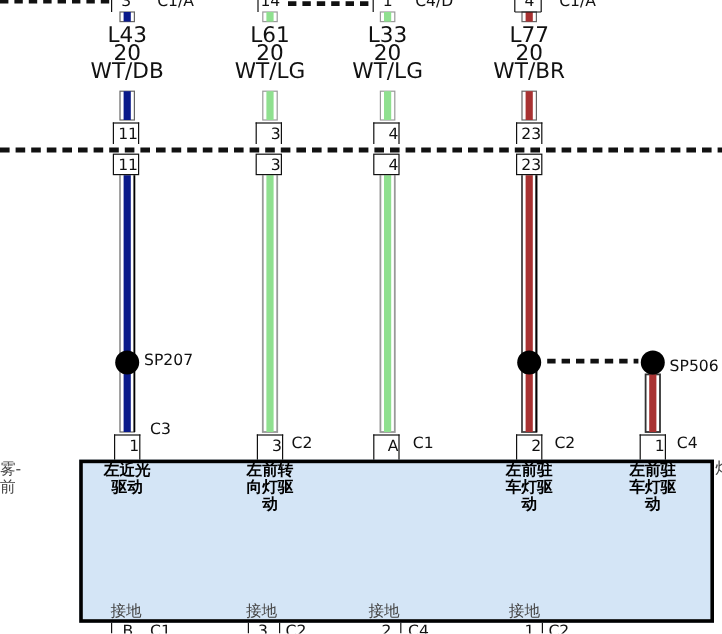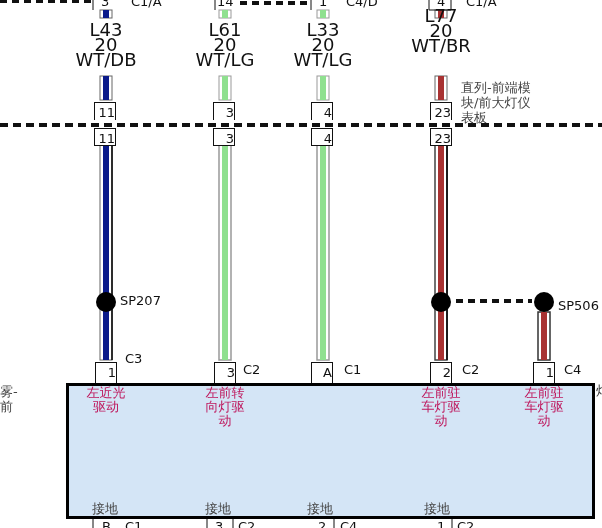--- a/index.html
+++ b/index.html
@@ -7,21 +7,21 @@
          font-family:"DejaVu Sans", sans-serif; color:#111; }
   #canvas { position:absolute; left:0; top:0; width:602px; height:528px; }
   .lbl { position:absolute; font-size:13px; line-height:14px; color:#111; white-space:nowrap; }
   .wire-lbl { position:absolute; font-size:18px; line-height:15px; text-align:center; width:70px; color:#111; }
   .pin { position:absolute; width:22px; height:18px; border:1px solid #111; border-bottom:none; background:#fff;
          font-size:13px; line-height:19px; text-align:right; box-sizing:border-box; }
   .pin.full { border:1px solid #111; }
   .cn { position:absolute; font-size:13px; line-height:14px; color:#111; }
   .module { position:absolute; left:66px; top:383px; width:523px; height:130px;
             background:#d4e5f6; border:3px solid #000; box-sizing:content-box; }
-  .func { position:absolute; font-size:13px; line-height:14px; text-align:center; color:#be185d; font-family:"DejaVu Serif", serif; }
+  .func { position:absolute; font-size:13px; line-height:14px; text-align:center; color:#000000; font-family:"DejaVu Serif", serif;font-weight:bold; }
   .gnd { position:absolute; font-size:13px; color:#444; font-family:Liberation Sans, sans-serif; }
   .side-text { position:absolute; font-size:13px; color:#444; line-height:15px; }
 </style>
 </head>
 <body>
 
 <div id="canvas">
   <svg width="602" height="528" style="position:absolute;left:0;top:0">
 
     <line x1="0" y1="1" x2="92" y2="1" stroke="#111" stroke-width="4" stroke-dasharray="7,5"></line>
@@ -108,31 +108,26 @@
   <div class="wire-lbl" style="left:190px;top:22px">
     <div>L61</div>
     <div>20</div>
     <div>WT/LG</div>
   </div>
   <div class="wire-lbl" style="left:288px;top:22px">
     <div>L33</div>
     <div>20</div>
     <div>WT/LG</div>
   </div>
-  <div class="wire-lbl" style="left:406px;top:8px">
+  <div class="wire-lbl" style="left:406px;top:22px">
     <div>L77</div>
     <div>20</div>
     <div>WT/BR</div>
   </div>
 
-  <div class="side-text" style="left:461px;top:80px">
-    <div>直列-前端模</div>
-    <div>块/前大灯仪</div>
-    <div>表板</div>
-  </div>
 
   <div class="pin" style="left:94px;top:102px">11</div>
   <div class="pin" style="left:213px;top:102px">3</div>
   <div class="pin" style="left:311px;top:102px">4</div>
   <div class="pin" style="left:430px;top:102px">23</div>
 
   <div class="pin full" style="left:94px;top:128px">11</div>
   <div class="pin full" style="left:213px;top:128px">3</div>
   <div class="pin full" style="left:311px;top:128px">4</div>
   <div class="pin full" style="left:430px;top:128px">23</div>

